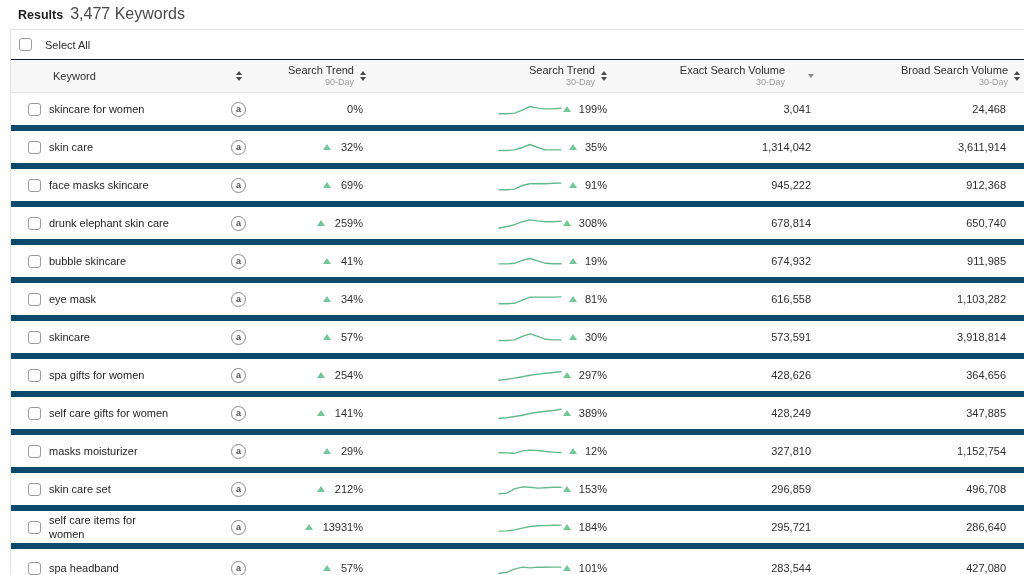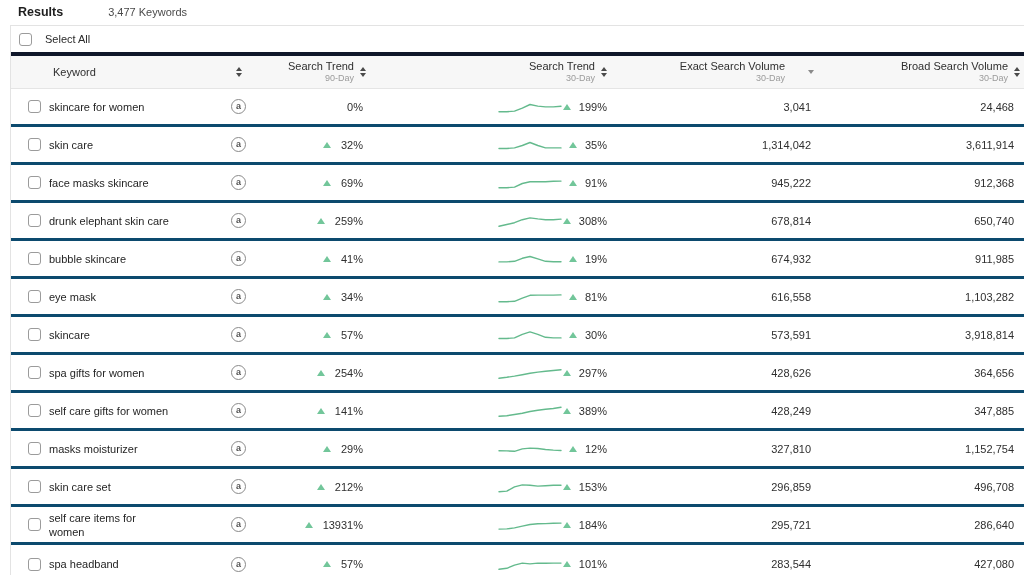--- a/index.html
+++ b/index.html
@@ -1,26 +1,26 @@
 <!DOCTYPE html>
 <html style="--up: #72c69a;"><head>
 <meta charset="utf-8">
 <style>
   * { margin:0; padding:0; box-sizing:border-box; }
   html,body { width:1024px; height:575px; background:#fff; overflow:hidden;
     font-family:"Liberation Sans", sans-serif; color:#2f2f2f; }
 
   .results-bar { display:flex; align-items:baseline; gap:7px; padding:5px 16px 6px 18px; }
   .results-title { font-size:12.5px; font-weight:bold; color:#1e1e1e; }
-  .results-count { font-size:11px; color:#4a4a4a;margin-left:38px; }
+  .results-count { font-size:16px; color:#4a4a4a; }
 
   .panel { margin-left:10px; border:1px solid #e3e3e3; border-right:none; }
 
   .select-all-row { display:flex; align-items:center; gap:13px; height:30px;
-    padding-left:8px; border-bottom:4px solid #0f172a; background:#fff; }
+    padding-left:8px; border-bottom:1px solid #0f172a; background:#fff; }
 
   .checkbox { width:13px; height:13px; border:1.5px solid #9b9b9b; border-radius:3px;
     background:#fff; display:inline-block; flex:none; cursor:pointer; }
   .select-all-label { font-size:11px; color:#2a2a2a; }
 
   .grid { display:grid;
     grid-template-columns:38px 167px 45px 105px 200px 45px 205px 1fr;
     align-items:center; }
 
   .thead { background:#f7f7f7; border-bottom:1px solid #e5e5e5; min-height:33px; }
@@ -36,21 +36,21 @@
   .h-broad { padding-right:4px; }
 
   .sort-both { display:flex; flex-direction:column; gap:2px; align-items:center; cursor:pointer; }
   .tri-s-up { width:0; height:0; border-left:3.5px solid transparent;
     border-right:3.5px solid transparent; border-bottom:4px solid #4a4a4a; }
   .tri-s-down { width:0; height:0; border-left:3.5px solid transparent;
     border-right:3.5px solid transparent; border-top:4px solid #4a4a4a; }
   .sort-single .tri-s-down { border-top-color:#8a8a8a; }
 
   .tbody { background:#fff; }
-  .row { min-height:38px; border-bottom:3px solid #0c4a6e; background:#fff; }
+  .row { min-height:38px; border-bottom:6px solid #0c4a6e; background:#fff; }
   .row:last-child { border-bottom:none; }
 
   .cell { display:flex; align-items:center; font-size:11px; }
   .c-check { justify-content:flex-start; padding-left:17px; }
   .c-keyword { padding-right:8px; }
   .kw { max-width:120px; line-height:14px; color:#252525; }
   .c-icon { justify-content:center; }
   .mk-icon { width:15px; height:15px; border:1px solid #8a8a8a; border-radius:50%;
     display:flex; align-items:center; justify-content:center; color:#555; }
   .mk-letter { font-size:9px; line-height:9px; font-weight:bold; }
@@ -60,21 +60,21 @@
     border-right:4.5px solid transparent; border-bottom:6.5px solid var(--up,#72c69a); flex:none; }
   .pct { color:#2f2f2f; }
   .c-trend90 { padding-right:3px; }
   .c-trend30 { padding-right:4px; gap:8px; }
 
   .c-spark { justify-content:flex-end; padding-right:4px; }
   .c-spark svg { display:block; }
 
   .num { justify-content:flex-end; }
   .c-exact { padding-right:5px; }
-  .c-broad { padding-right:10px; }
+  .c-broad { padding-right:18px; }
 </style>
 </head>
 <body>
 
 <div class="results-bar">
   <span class="results-title">Results</span>
   <span class="results-count">3,477 Keywords</span>
 </div>
 
 <div class="panel">

